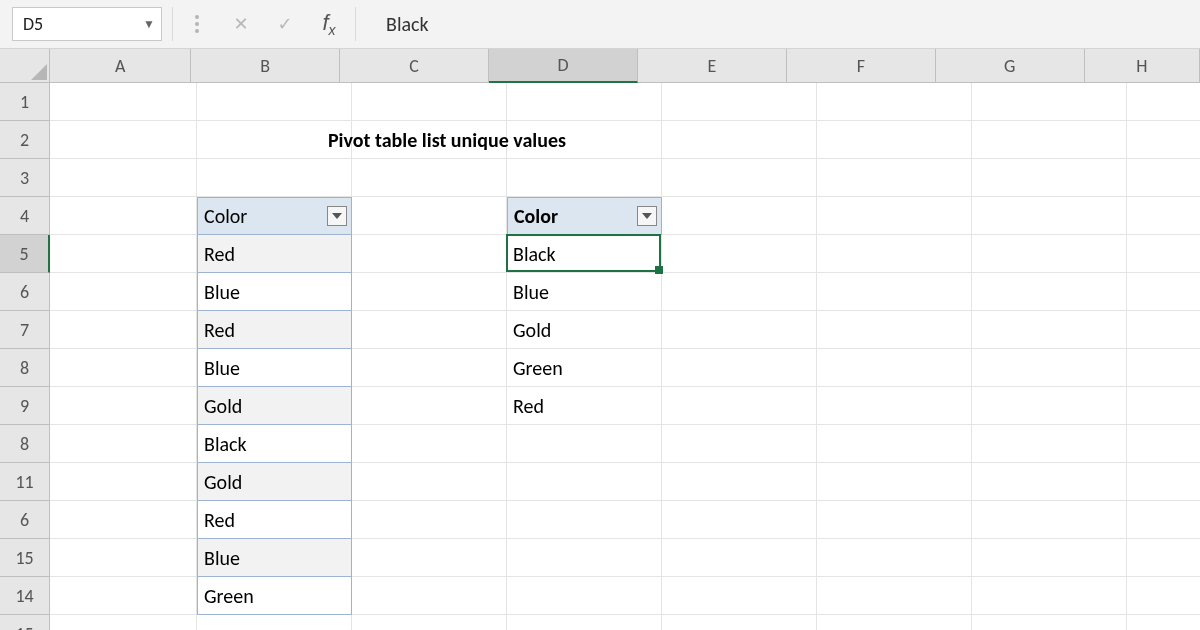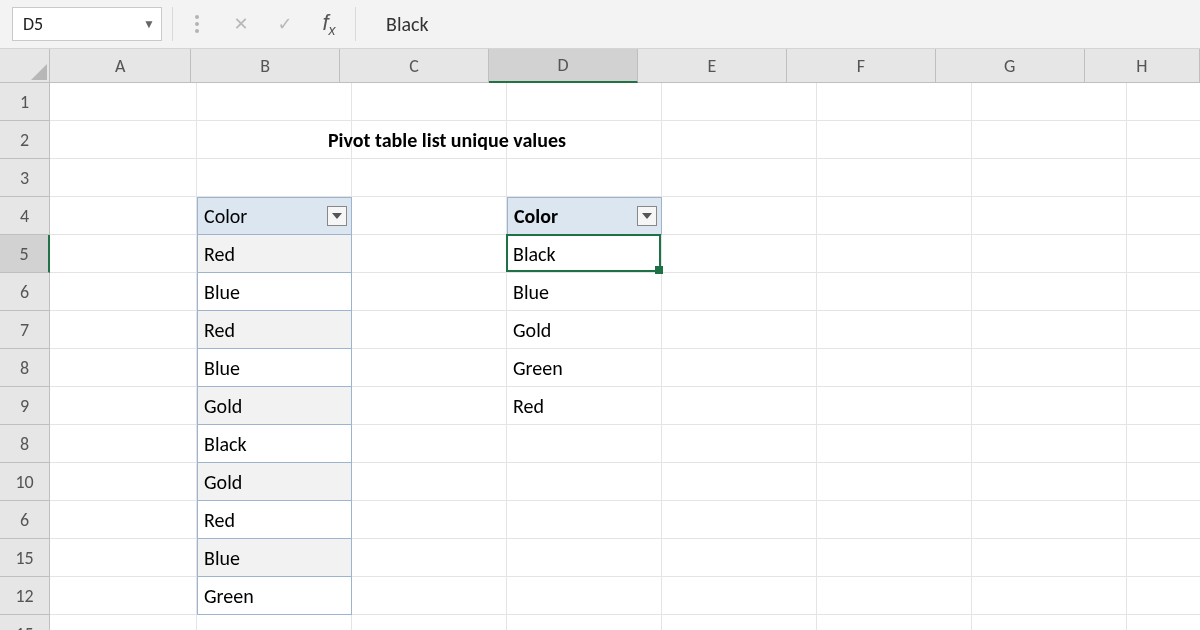--- a/index.html
+++ b/index.html
@@ -259,30 +259,30 @@
         <div class="rowhead">
           <span>8</span>
         </div>
         <div class="rowhead">
           <span>9</span>
         </div>
         <div class="rowhead">
           <span>8</span>
         </div>
         <div class="rowhead">
-          <span>10</span>
+          <span>11</span>
         </div>
         <div class="rowhead">
           <span>6</span>
         </div>
         <div class="rowhead">
           <span>15</span>
         </div>
         <div class="rowhead">
-          <span>12</span>
+          <span>14</span>
         </div>
         <div class="rowhead">
           <span>15</span>
         </div>
       </div>
 
     <div class="cells" id="cells">
         <div class="vline" style="left: 146px;"></div>
         <div class="vline" style="left: 301px;"></div>
         <div class="vline" style="left: 456px;"></div>

